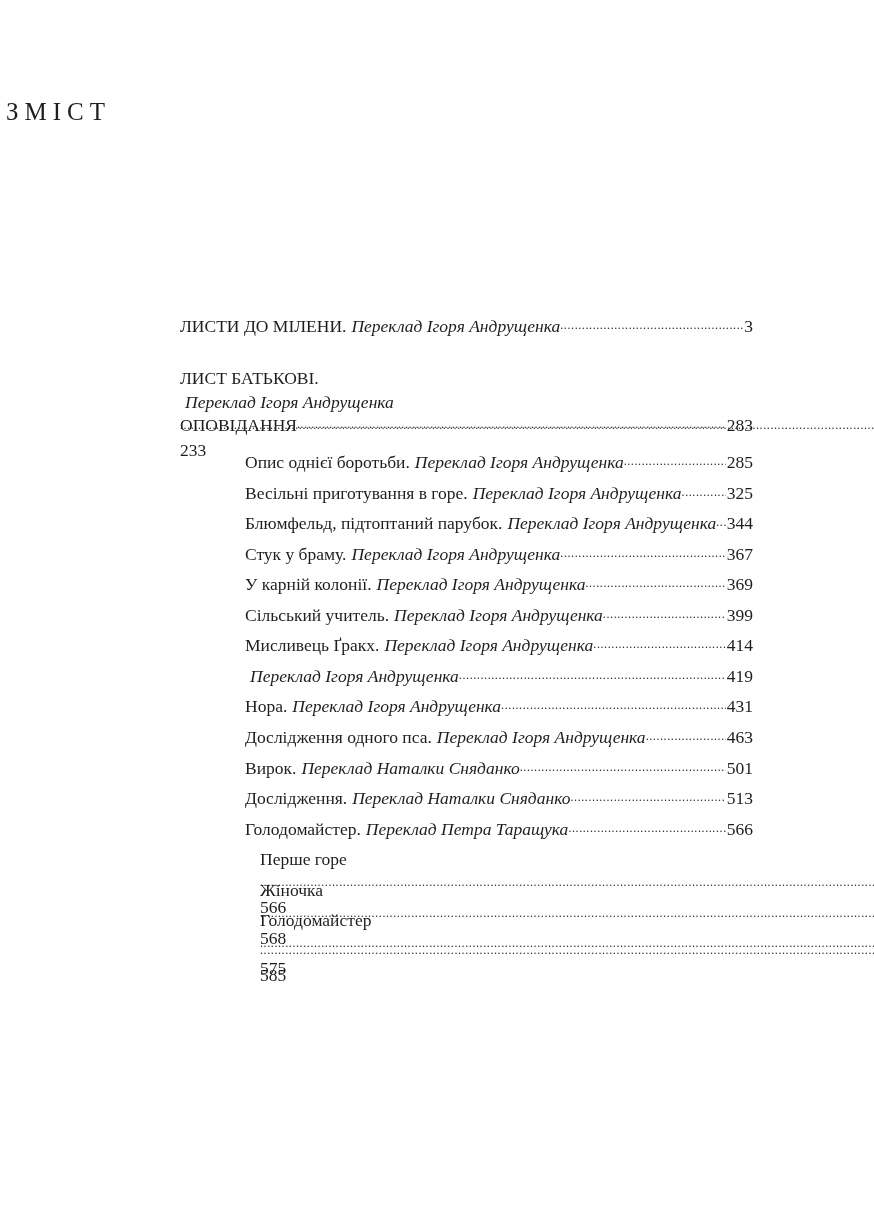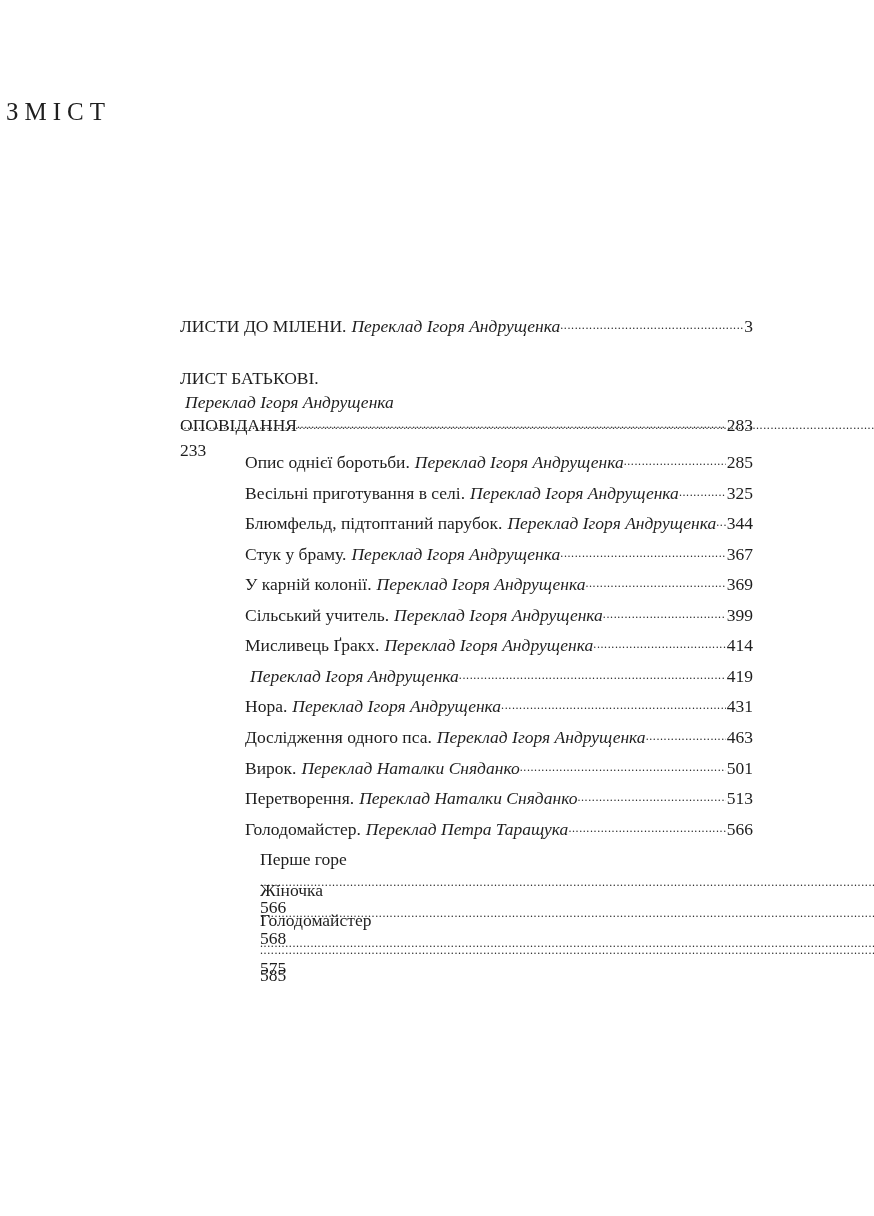--- a/index.html
+++ b/index.html
@@ -94,21 +94,21 @@
     <span class="leader"></span>
     <span class="page-num">283</span>
   </div>
     <div class="entry lvl1" style="top: 136px;">
     <span class="title-text">Опис однієї боротьби.</span>
     <span class="translator">Переклад Ігоря Андрущенка</span>
     <span class="leader"></span>
     <span class="page-num">285</span>
   </div>
     <div class="entry lvl1" style="top: 167px;">
-    <span class="title-text">Весільні приготування в селі.</span>
+    <span class="title-text">Весільні приготування в горе.</span>
     <span class="translator">Переклад Ігоря Андрущенка</span>
     <span class="leader"></span>
     <span class="page-num">325</span>
   </div>
     <div class="entry lvl1" style="top: 197px;">
     <span class="title-text">Блюмфельд, підтоптаний парубок.</span>
     <span class="translator">Переклад Ігоря Андрущенка</span>
     <span class="leader"></span>
     <span class="page-num">344</span>
   </div>
@@ -153,21 +153,21 @@
     <span class="leader"></span>
     <span class="page-num">463</span>
   </div>
     <div class="entry lvl1" style="top: 442px;">
     <span class="title-text">Вирок.</span>
     <span class="translator">Переклад Наталки Сняданко</span>
     <span class="leader"></span>
     <span class="page-num">501</span>
   </div>
     <div class="entry lvl1" style="top: 472px;">
-    <span class="title-text">Перетворення.</span>
+    <span class="title-text">Дослідження.</span>
     <span class="translator">Переклад Наталки Сняданко</span>
     <span class="leader"></span>
     <span class="page-num">513</span>
   </div>
     <div class="entry lvl1" style="top: 503px;">
     <span class="title-text">Голодомайстер.</span>
     <span class="translator">Переклад Петра Таращука</span>
     <span class="leader"></span>
     <span class="page-num">566</span>
   </div>

